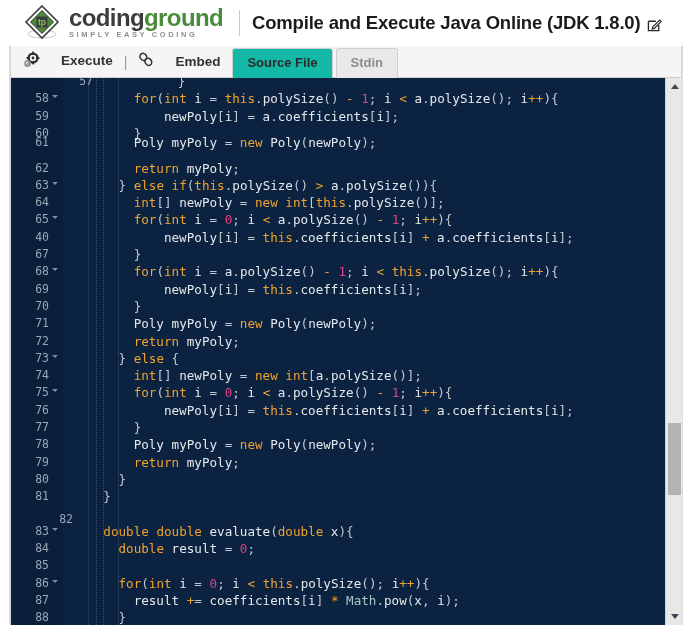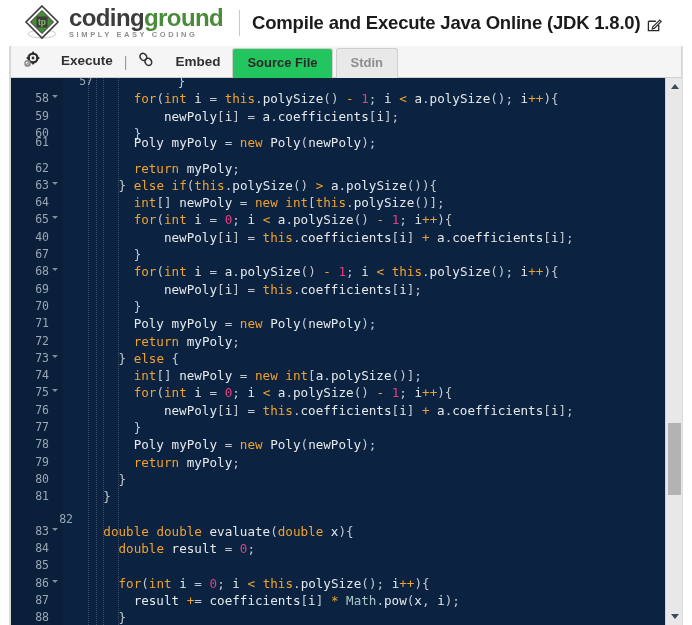--- a/index.html
+++ b/index.html
@@ -56,21 +56,21 @@
   .tb-action:first-child { margin-left: 9px; }
   .tb-divider { color: #9b9b9b; font-size: 14px; padding: 0 7px 7px 7px; }
   .tabs { display: flex; align-items: flex-end; margin-left: 8px; height: 100%; }
   .tab {
     font-size: 13px; font-weight: bold; padding: 6px 14px 7px 14px;
     border: 1px solid #cfcfcf; border-bottom: none;
     border-radius: 3px 3px 0 0; margin-right: 3px;
     cursor: pointer; background: #e9e9e9; color: #8d8d8d;
     position: relative; top: 1px; line-height: 16px;
   }
-  .tab.active { background: #22c55e; color: #2a2a2a; }
+  .tab.active { background: #14b8a6; color: #2a2a2a; }
 
   
   .editor-frame {
     position: absolute; left: 10px; top: 78px; width: 672px; height: 547px;
     background: #0b2341; overflow: hidden;
     border-left: 1px solid #d7d7d7;
   }
   .editor {
     position: absolute; left: 0; top: 0; width: 655px; height: 547px;
     background: #0b2341; overflow: hidden;

